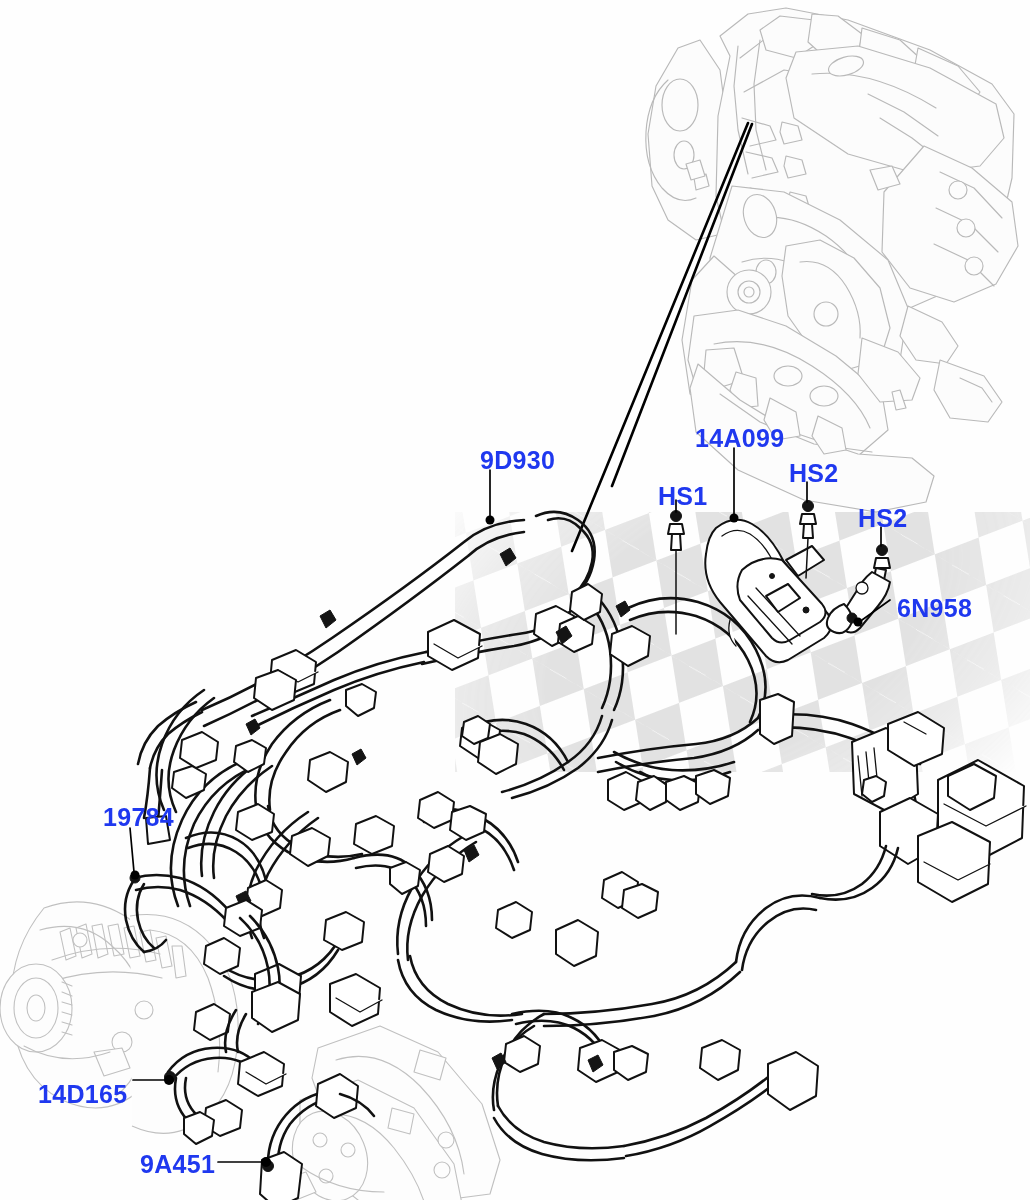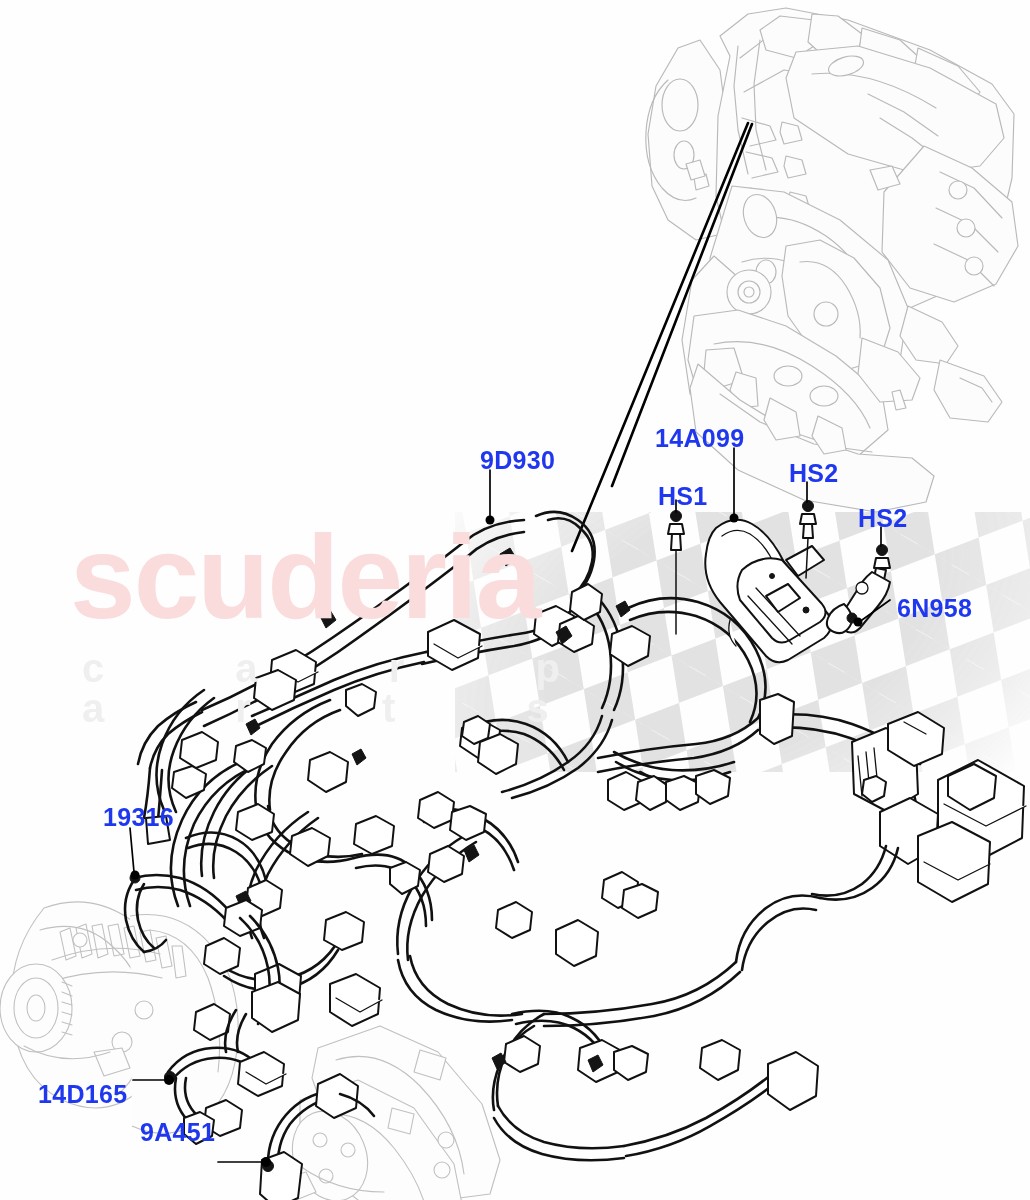--- a/index.html
+++ b/index.html
@@ -475,26 +475,24 @@
       <circle class="dot" cx="135" cy="875" r="4.5"></circle>
 
       <path class="lead" d="M133 1080 L166 1080"></path>
       <circle class="dot" cx="169" cy="1080" r="5"></circle>
 
       <path class="lead" d="M218 1162 L262 1162"></path>
       <circle class="dot" cx="266" cy="1162" r="5"></circle>
     </g>
   </svg>
 
-  <div id="wm-scuderia">scuderia</div>
-  <div id="wm-carparts">c a r p a r t s</div>
 
   <div class="plabel" style="left:480px;top:446px">9D930</div>
-  <div class="plabel" style="left:655px;top:424px">14A099</div>
+  <div class="plabel" style="left:695px;top:424px">14A099</div>
   <div class="plabel" style="left:658px;top:482px">HS1</div>
   <div class="plabel" style="left:789px;top:459px">HS2</div>
   <div class="plabel" style="left:858px;top:504px">HS2</div>
   <div class="plabel" style="left:897px;top:594px">6N958</div>
-  <div class="plabel" style="left:103px;top:803px">19316</div>
+  <div class="plabel" style="left:103px;top:803px">19784</div>
   <div class="plabel" style="left:38px;top:1080px">14D165</div>
-  <div class="plabel" style="left:140px;top:1118px">9A451</div>
+  <div class="plabel" style="left:140px;top:1150px">9A451</div>
 
 </div>
 
 </body></html>

